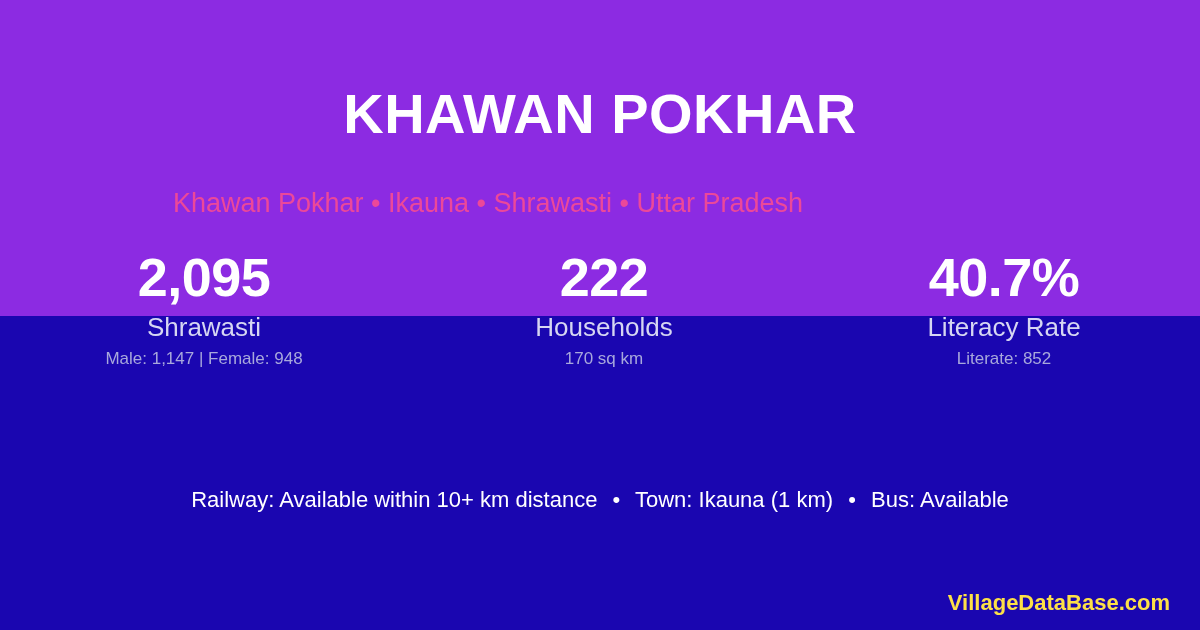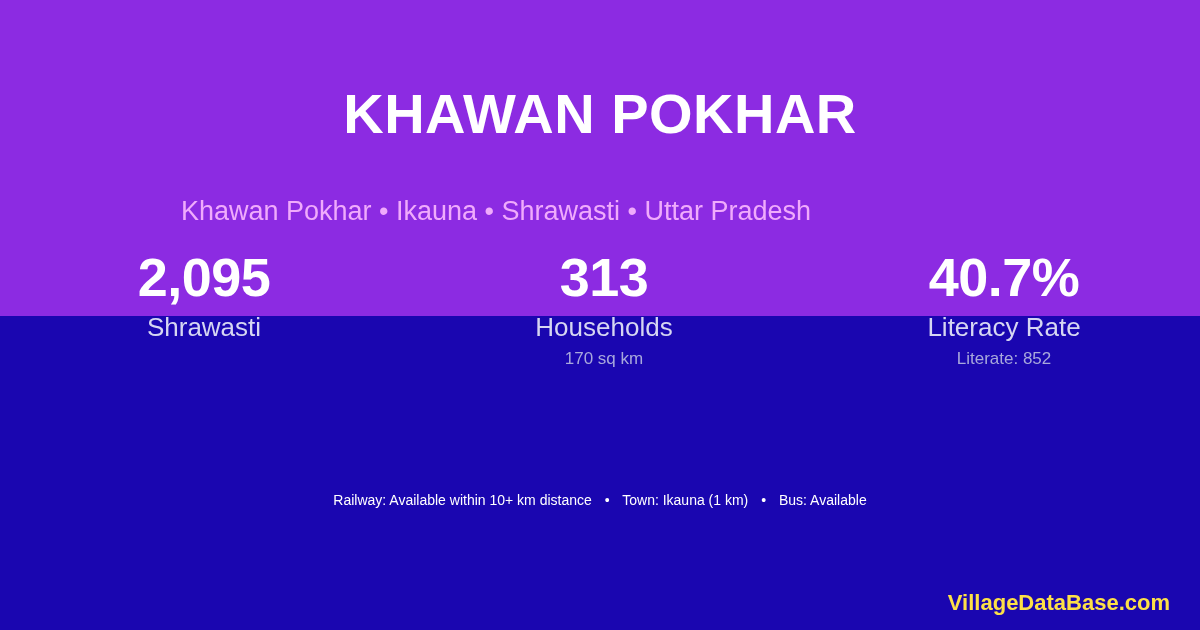--- a/index.html
+++ b/index.html
@@ -49,30 +49,30 @@
     font-weight: bold;
     letter-spacing: 0.5px;
     color: #FFFFFF;
     position: absolute;
     top: 86px;
     left: 0;
     width: 1200px;
     white-space: nowrap;
   }
   .subtitle {
-    margin: 12px;
+    margin: 4px;
     padding: 0;
     position: absolute;
     top: 183px;
     left: 0;
     width: 968px;
     font-size: 27px;
     line-height: 1.2;
     font-weight: normal;
-    color: #f0abfc;
+    color: #ec4899;
     white-space: nowrap;
   }
 
   
   .stats {
     position: absolute;
     left: 4px;
     top: 248px;
     width: 1200px;
     display: flex;
@@ -111,21 +111,21 @@
     white-space: nowrap;
   }
 
   
   .infra {
     position: absolute;
     left: 0;
     top: 487px;
     width: 1200px;
     text-align: center;
-    font-size: 14px;
+    font-size: 22px;
     line-height: 26px;
     color: #FFFFFF;
     white-space: nowrap;
   }
   .infra .sep {
     display: inline-block;
     padding: 0 9px;
     color: #FFFFFF;
   }
 
@@ -151,24 +151,25 @@
   <div class="header">
     <h1 class="title">KHAWAN POKHAR</h1>
     <div class="subtitle">Khawan Pokhar • Ikauna • Shrawasti • Uttar Pradesh</div>
   </div>
 
   <div class="stats">
 
     <div class="stat">
       <span class="stat-value">2,095</span>
       <span class="stat-label">Shrawasti</span>
+      <span class="stat-sub">Male: 1,147 | Female: 948</span>
     </div>
 
     <div class="stat">
-      <span class="stat-value">313</span>
+      <span class="stat-value">222</span>
       <span class="stat-label">Households</span>
       <span class="stat-sub">170 sq km</span>
     </div>
 
     <div class="stat">
       <span class="stat-value">40.7%</span>
       <span class="stat-label">Literacy Rate</span>
       <span class="stat-sub">Literate: 852</span>
     </div>
 

